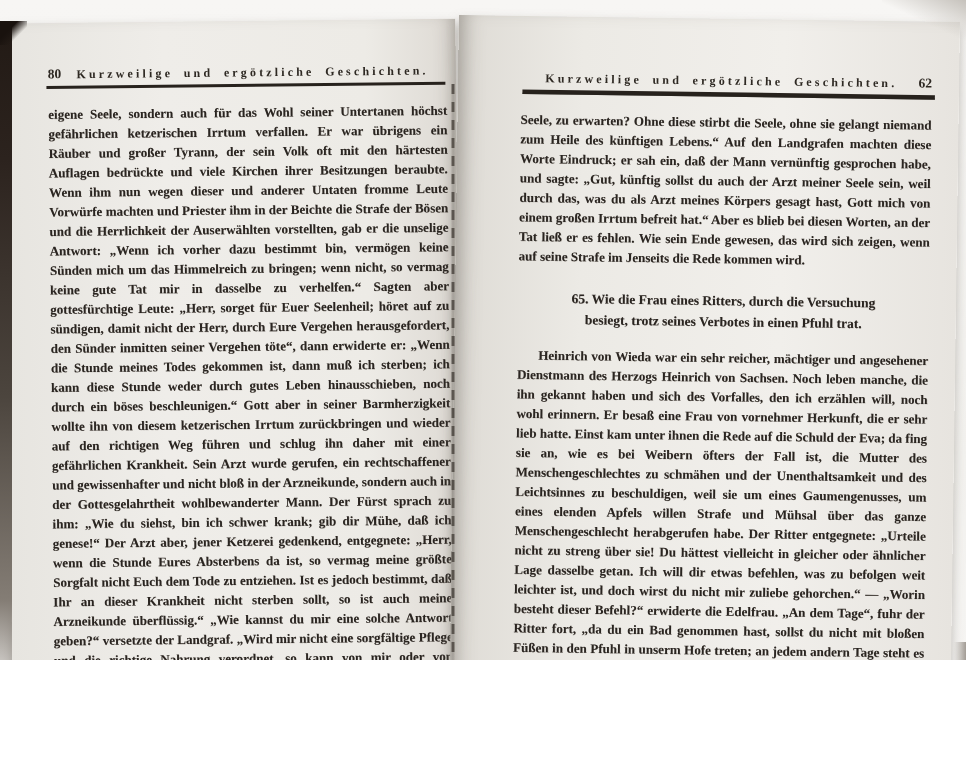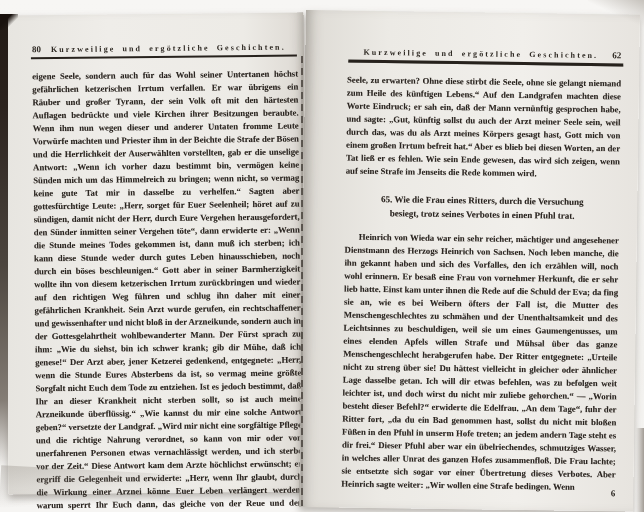--- a/index.html
+++ b/index.html
@@ -1,17 +1,17 @@
 <!DOCTYPE html>
 <html><head>
 <meta charset="utf-8">
 <style>
   html,body{margin:0;padding:0;}
   #scan{
-    position:relative; width:644px; height:512px; overflow:hidden;
+    position:relative; width:644px; height:440px; overflow:hidden;
     background:linear-gradient(180deg,#f7f6f4 0%,#f3f2ef 70%,#f6f5f3 100%);
     font-family:"Liberation Serif","DejaVu Serif",serif;
   }
   
   .page{position:absolute; color:#2a2520;}
   #left-page{
     left:6px; top:14px; width:300px; height:479px;
     background:linear-gradient(90deg,#e7e5e0 0%,#efede9 35%,#edebe6 80%,#ddd9d3 100%);
     transform:rotate(-0.6deg); transform-origin:50% 50%;
     box-shadow:0 4px 7px rgba(130,124,116,0.55), inset -9px 0 12px -7px rgba(95,89,81,0.40);

